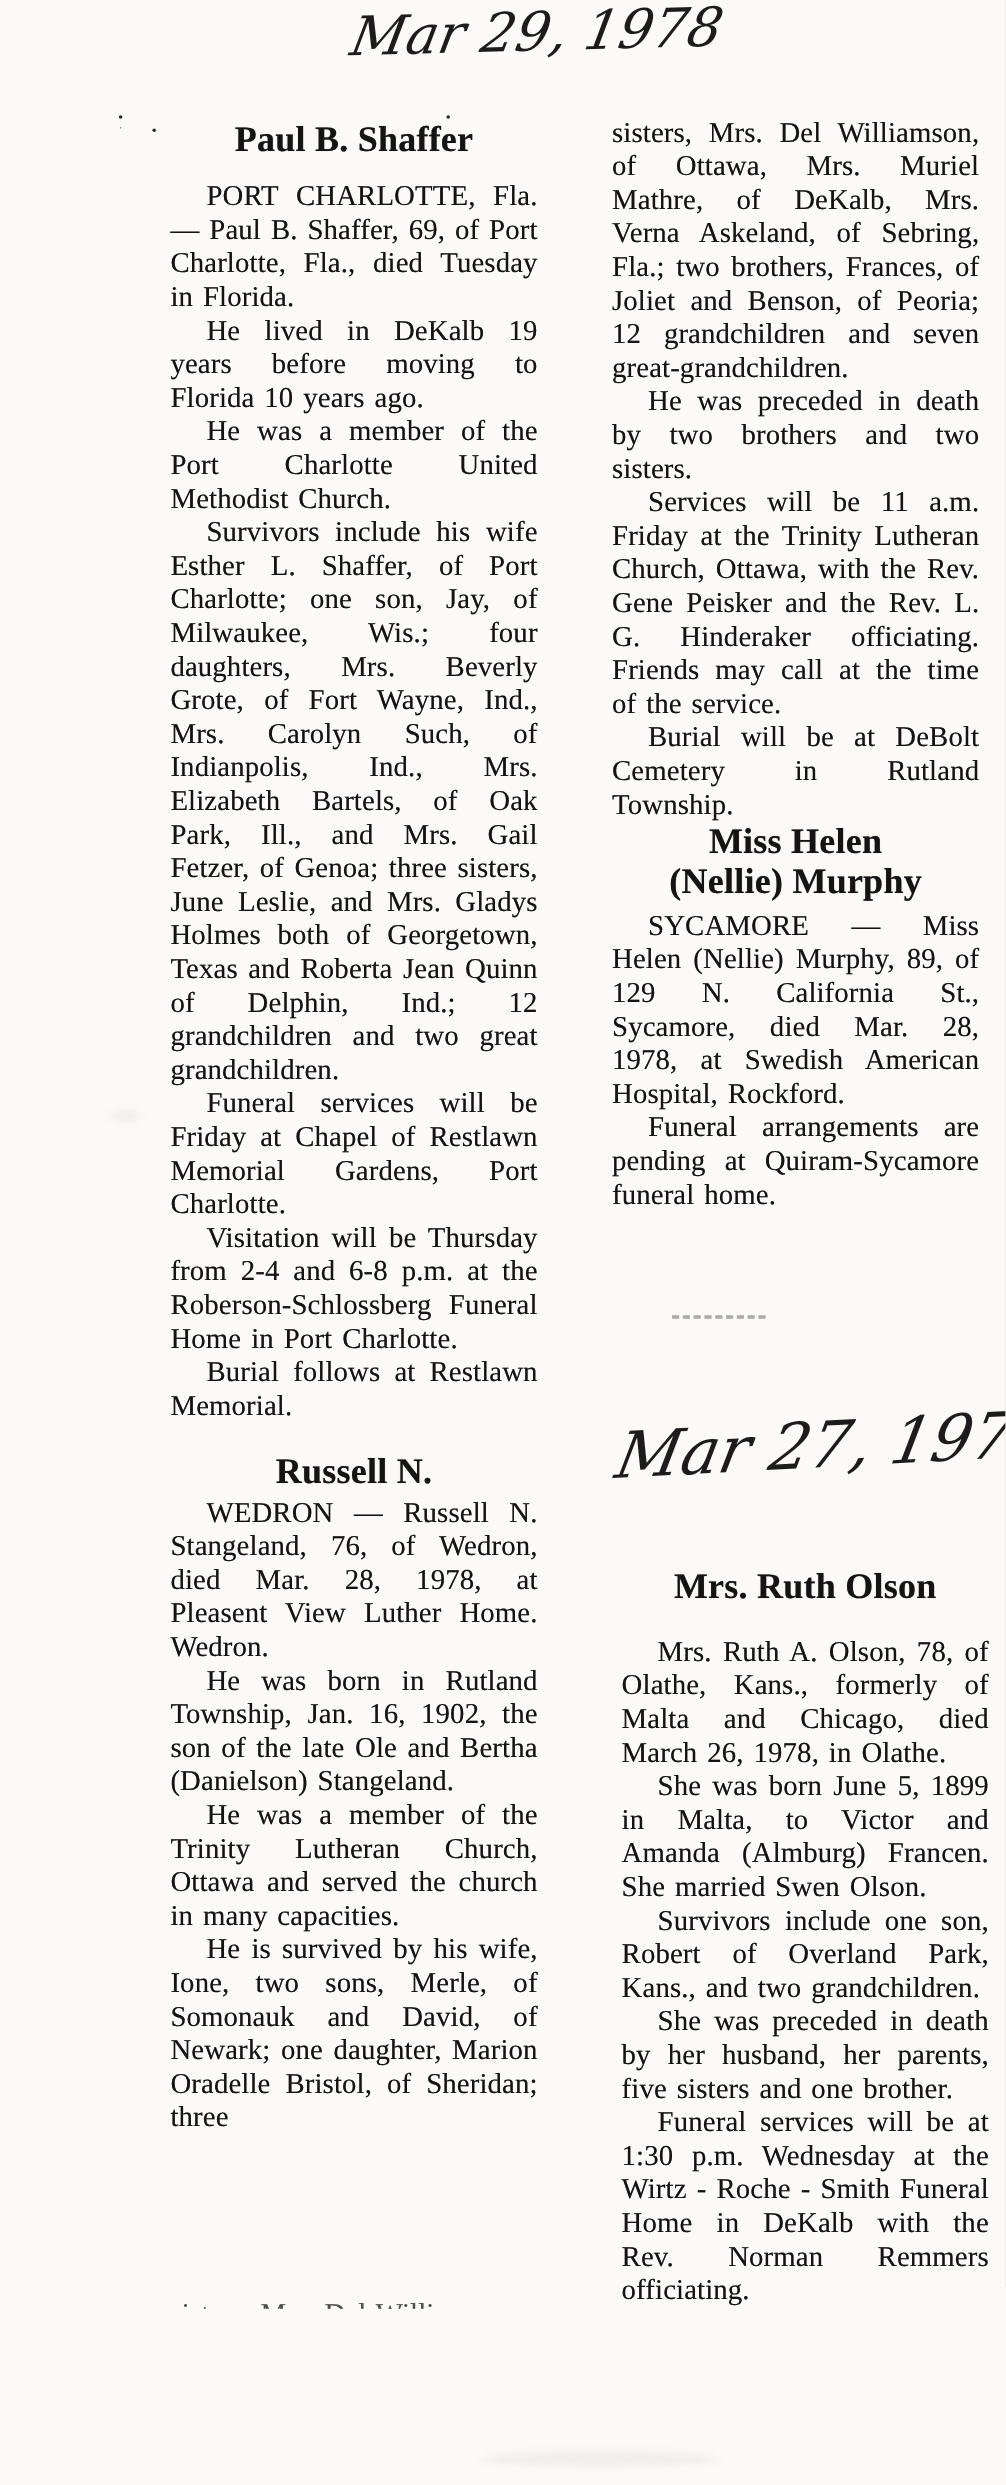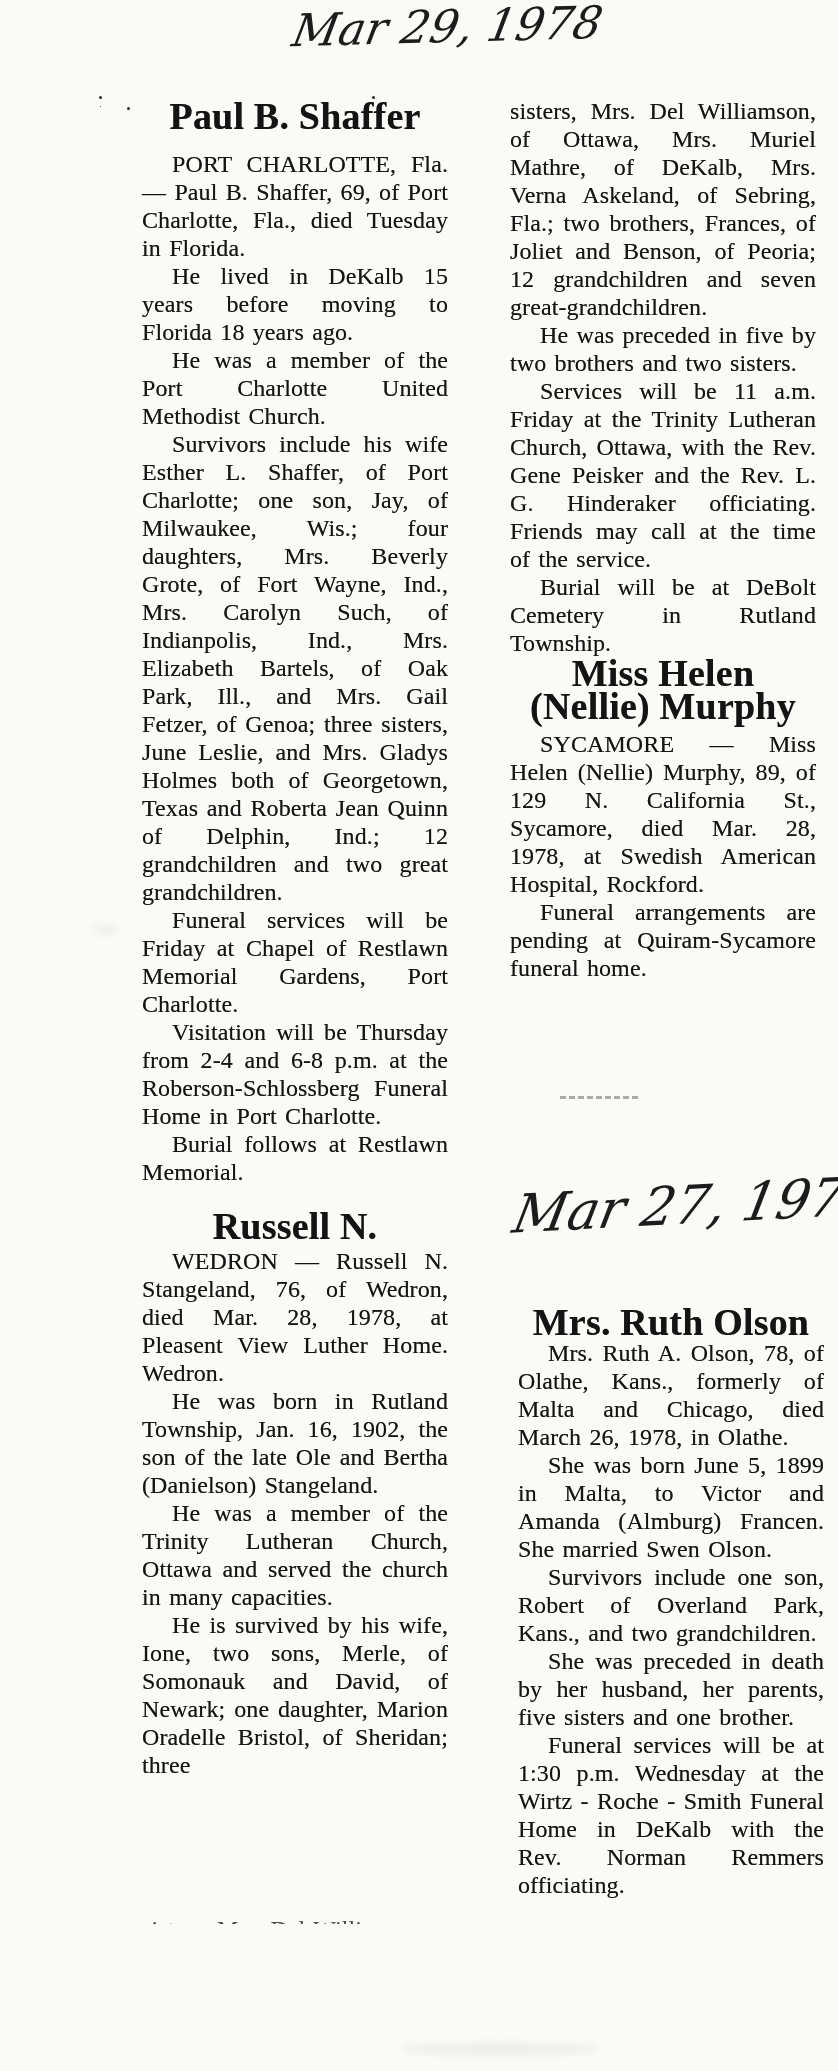--- a/index.html
+++ b/index.html
@@ -17,21 +17,21 @@
     line-height:28px;
     margin:0;
     text-align:justify;
     text-indent:30px;
     word-spacing:0.09em;
     letter-spacing:0.1px;
     text-shadow:0 0 0.5px rgba(10,10,10,0.55);
   }
   .no-indent{text-indent:0;}
   .head{
-    font-size:38px;
+    font-size:30px;
     line-height:33px;
     font-weight:bold;
     text-align:center;
     margin:0;
     letter-spacing:0.2px;
     text-shadow:0 0 0.6px rgba(10,10,10,0.6);
   }
   .head-gap-top{margin-top:24px;}
   .head-gap-bottom{margin-bottom:17px;}
   .head2-gap-bottom{margin-bottom:4px;}
@@ -89,21 +89,21 @@
 
   <div class="speck speck-a"></div>
   <div class="speck speck-b"></div>
   <div class="speck speck-c"></div>
 
   <div class="col" style="left:142px;top:100px;width:306px;">
 
     <h2 class="head head-gap-bottom">Paul B. Shaffer</h2>
 
     <p class="body-par">PORT CHARLOTTE, Fla. — Paul B. Shaffer, 69, of Port Charlotte, Fla., died Tuesday in Florida.</p>
-    <p class="body-par">He lived in DeKalb 15 years before moving to Florida 18 years ago.</p>
+    <p class="body-par">He lived in DeKalb 19 years before moving to Florida 10 years ago.</p>
     <p class="body-par">He was a member of the Port Charlotte United Methodist Church.</p>
     <p class="body-par">Survivors include his wife Esther L. Shaffer, of Port Charlotte; one son, Jay, of Milwaukee, Wis.; four daughters, Mrs. Beverly Grote, of Fort Wayne, Ind., Mrs. Carolyn Such, of Indianpolis, Ind., Mrs. Elizabeth Bartels, of Oak Park, Ill., and Mrs. Gail Fetzer, of Genoa; three sisters, June Leslie, and Mrs. Gladys Holmes both of Georgetown, Texas and Roberta Jean Quinn of Delphin, Ind.; 12 grandchildren and two great grandchildren.</p>
     <p class="body-par">Funeral services will be Friday at Chapel of Restlawn Memorial Gardens, Port Charlotte.</p>
     <p class="body-par">Visitation will be Thursday from 2-4 and 6-8 p.m. at the Roberson-Schlossberg Funeral Home in Port Charlotte.</p>
     <p class="body-par">Burial follows at Restlawn Memorial.</p>
 
     <h2 class="head head-gap-top head2-gap-bottom">
       <span>Russell N.</span>
     </h2>
 
@@ -113,40 +113,40 @@
     <p class="body-par">He is survived by his wife, Ione, two sons, Merle, of Somonauk and David, of Newark; one daughter, Marion Oradelle Bristol, of Sheridan; three</p>
   </div>
 
   <div class="cutoff">
     <p class="body-par no-indent">sisters, Mrs. Del William-</p>
   </div>
 
   <div class="col" style="left:510px;top:97px;width:306px;">
 
     <p class="body-par no-indent">sisters, Mrs. Del Williamson, of Ottawa, Mrs. Muriel Mathre, of DeKalb, Mrs. Verna Askeland, of Sebring, Fla.; two brothers, Frances, of Joliet and Benson, of Peoria; 12 grandchildren and seven great-grandchildren.</p>
-    <p class="body-par">He was preceded in five by two brothers and two sisters.</p>
+    <p class="body-par">He was preceded in death by two brothers and two sisters.</p>
     <p class="body-par">Services will be 11 a.m. Friday at the Trinity Lutheran Church, Ottawa, with the Rev. Gene Peisker and the Rev. L. G. Hinderaker officiating. Friends may call at the time of the service.</p>
     <p class="body-par">Burial will be at DeBolt Cemetery in Rutland Township.</p>
 
     <h2 class="head" style="margin-bottom:7px;">
       <span>Miss Helen</span>
       <span>(Nellie) Murphy</span>
     </h2>
 
     <p class="body-par">SYCAMORE — Miss Helen (Nellie) Murphy, 89, of 129 N. California St., Sycamore, died Mar. 28, 1978, at Swedish American Hospital, Rockford.</p>
     <p class="body-par">Funeral arrangements are pending at Quiram-Sycamore funeral home.</p>
   </div>
 
   <div class="dash-artifact"></div>
 
   <div class="handwriting hw-mid">Mar 27, 1978</div>
 
   <div class="col" style="left:518px;top:1306px;width:306px;">
 
-    <h2 class="head" style="font-family:Liberation Serif, serif;">Mrs. Ruth Olson</h2>
+    <h2 class="head" style="margin-bottom:24px;font-family:Liberation Serif, serif;">Mrs. Ruth Olson</h2>
 
     <p class="body-par">Mrs. Ruth A. Olson, 78, of Olathe, Kans., formerly of Malta and Chicago, died March 26, 1978, in Olathe.</p>
     <p class="body-par">She was born June 5, 1899 in Malta, to Victor and Amanda (Almburg) Francen. She married Swen Olson.</p>
     <p class="body-par">Survivors include one son, Robert of Overland Park, Kans., and two grandchildren.</p>
     <p class="body-par">She was preceded in death by her husband, her parents, five sisters and one brother.</p>
     <p class="body-par">Funeral services will be at 1:30 p.m. Wednesday at the Wirtz - Roche - Smith Funeral Home in DeKalb with the Rev. Norman Remmers officiating.</p>
   </div>
 
   <div class="smudge smudge-bottom"></div>
   <div class="smudge smudge-left"></div>

